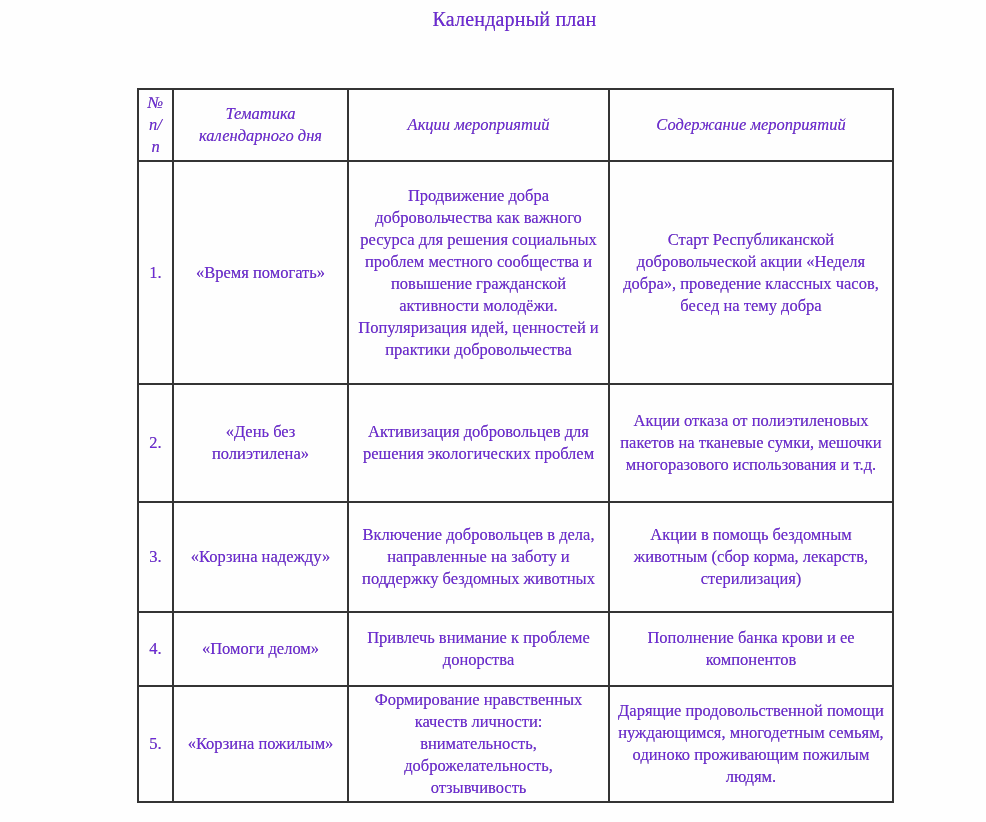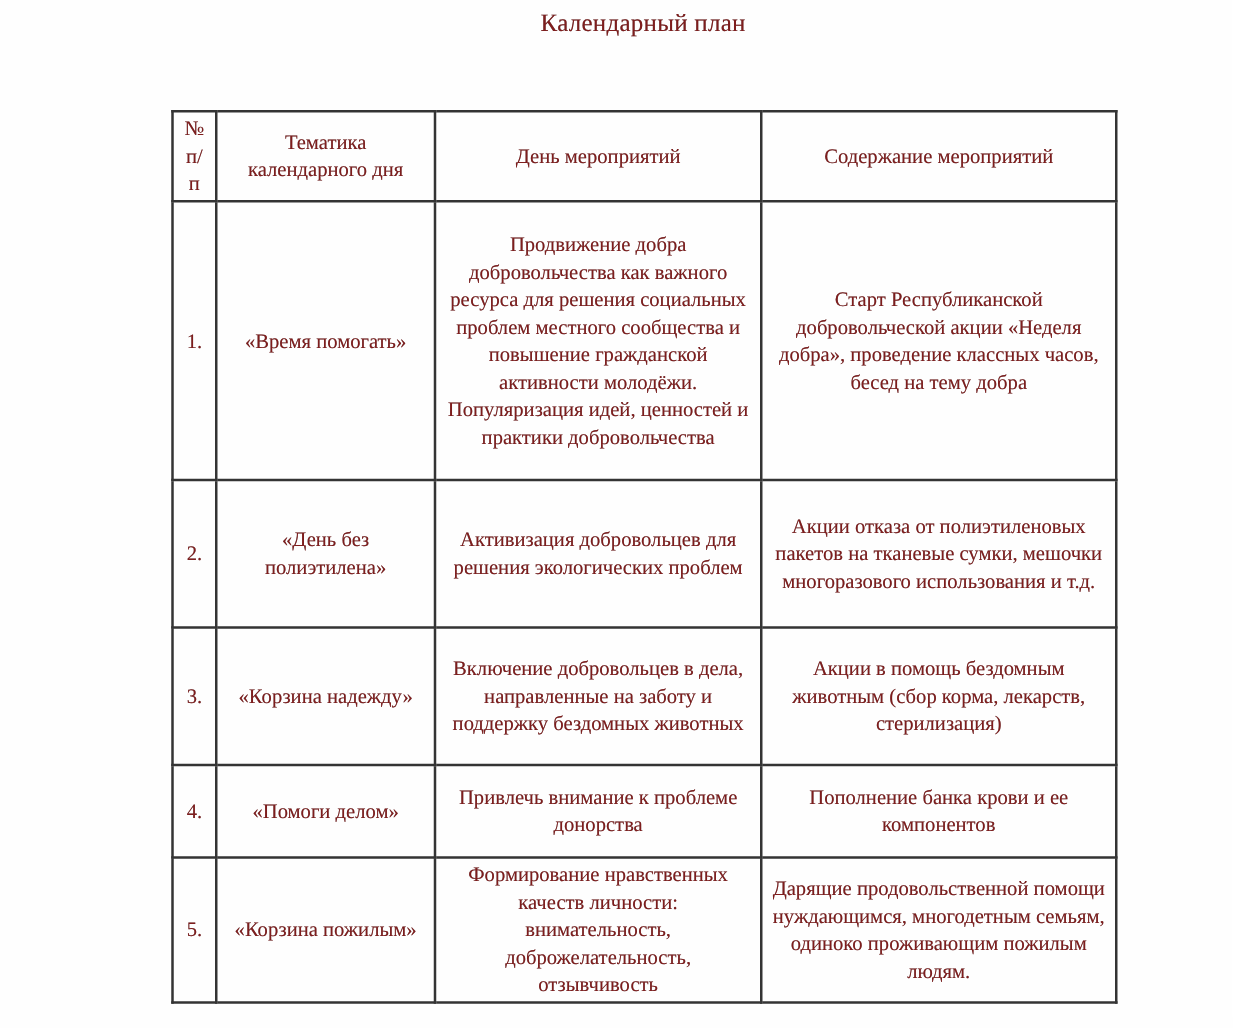--- a/index.html
+++ b/index.html
@@ -6,21 +6,21 @@
     margin: 0;
     padding: 0;
     background: #ffffff;
   }
   .page {
     position: relative;
     width: 986px;
     height: 822px;
     background: #fefefe;
     font-family: "Liberation Serif", "DejaVu Serif", serif;
-    color: #7f1d1d;
+    color: #6d28d9;
     overflow: hidden;
   }
   .doc-title {
     position: absolute;
     left: 137px;
     top: 6px;
     width: 755px;
     text-align: center;
     font-size: 20px;
     line-height: 27px;
@@ -41,21 +41,21 @@
     box-shadow: 0 0 1px rgba(60,60,60,0.4);
     text-align: center;
     vertical-align: middle;
     font-weight: normal;
     font-size: 16.5px;
     line-height: 22px;
     padding: 2px 8px;
     text-shadow: 0 0 0.5px rgba(40,40,40,0.5);
     overflow: hidden;
   }
-  tr.hdr   { height: 59px; }
+  tr.hdr   { height: 59px; font-style: italic; }
   tr.row-1 { height: 223px; }
   tr.row-2 { height: 118px; }
   tr.row-3 { height: 110px; }
   tr.row-4 { height: 74px; }
   tr.row-5 { height: 111px; }
   col.c-num     { width: 35px; }
   col.c-theme   { width: 175px; }
   col.c-goal    { width: 261px; }
   col.c-content { width: 284px; }
   th.num-h, td.num-c { padding: 2px 3px; }
@@ -73,21 +73,21 @@
     <colgroup>
       <col class="c-num">
       <col class="c-theme">
       <col class="c-goal">
       <col class="c-content">
     </colgroup>
     <tbody>
       <tr class="hdr">
         <th class="num-h">№ п/п</th>
         <th>Тематика календарного дня</th>
-        <th>День мероприятий</th>
+        <th>Акции мероприятий</th>
         <th>Содержание мероприятий</th>
       </tr>
 
       <tr class="row-1">
         <td class="num-c">1.</td>
         <td>«Время помогать»</td>
         <td>Продвижение добра добровольчества как важного ресурса для решения социальных проблем местного сообщества и повышение гражданской активности молодёжи. Популяризация идей, ценностей и практики добровольчества</td>
         <td>Старт Республиканской добровольческой акции «Неделя добра», проведение классных часов, бесед на тему добра</td>
       </tr>
 

